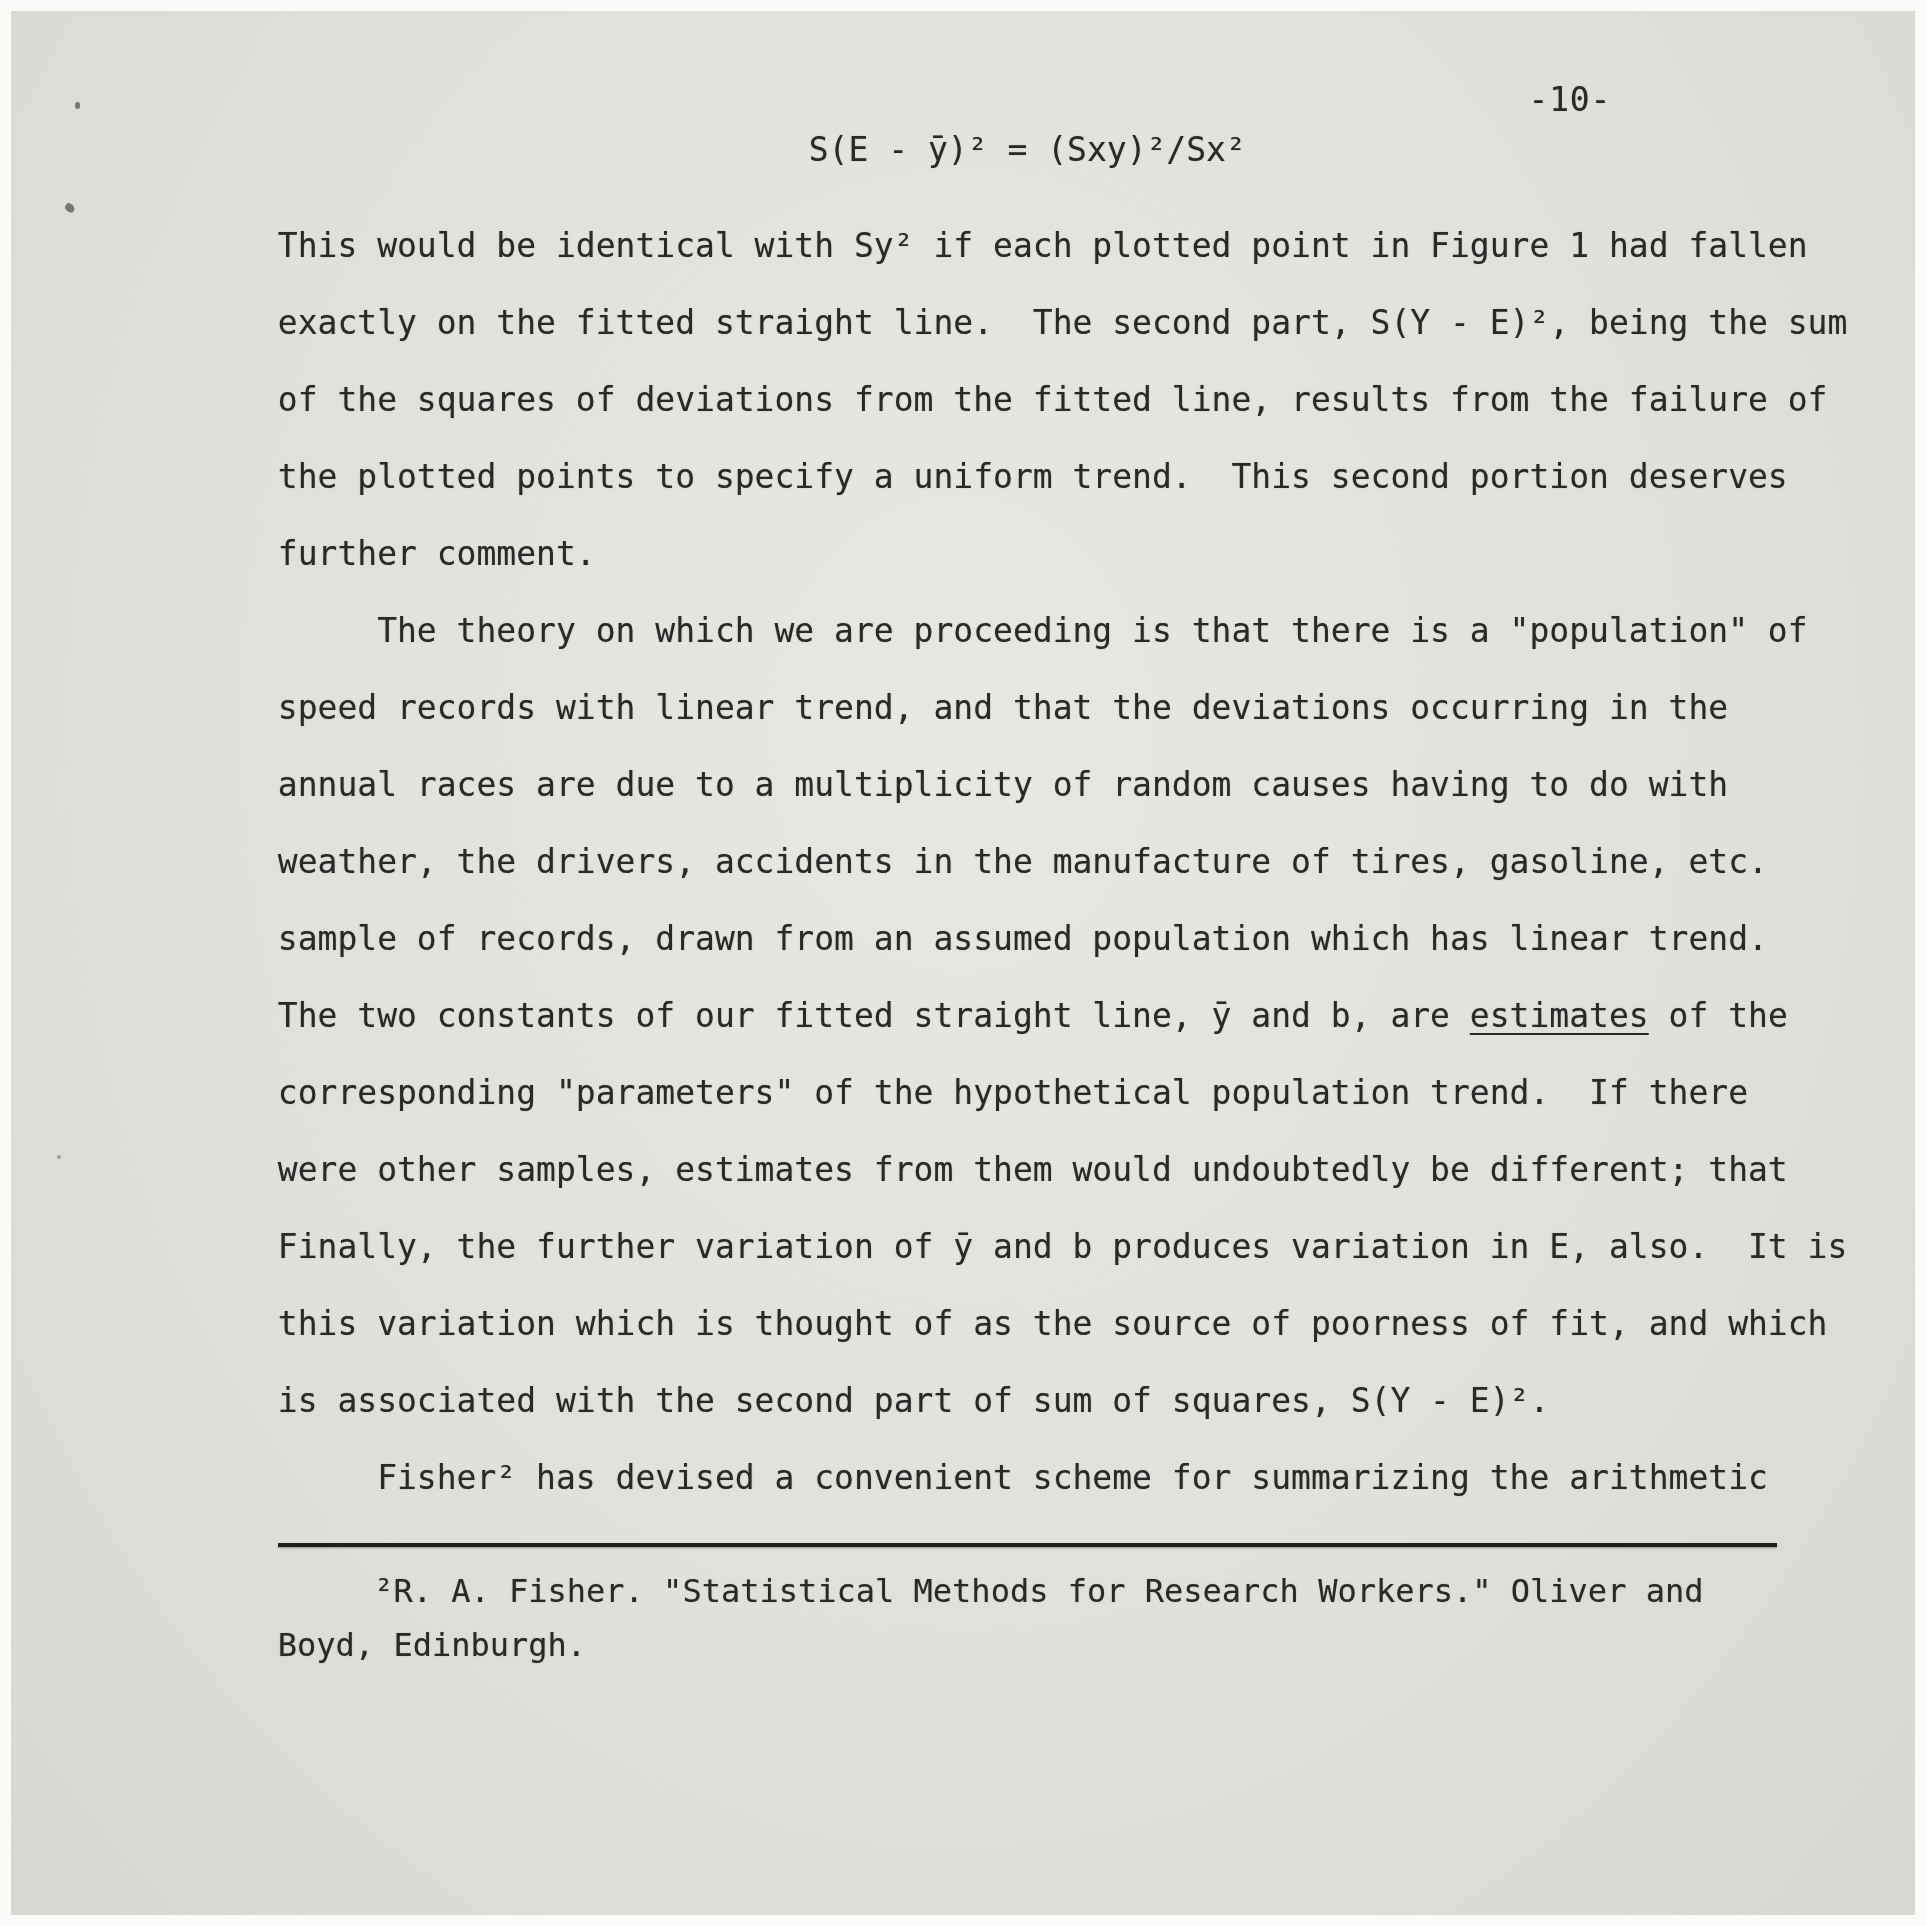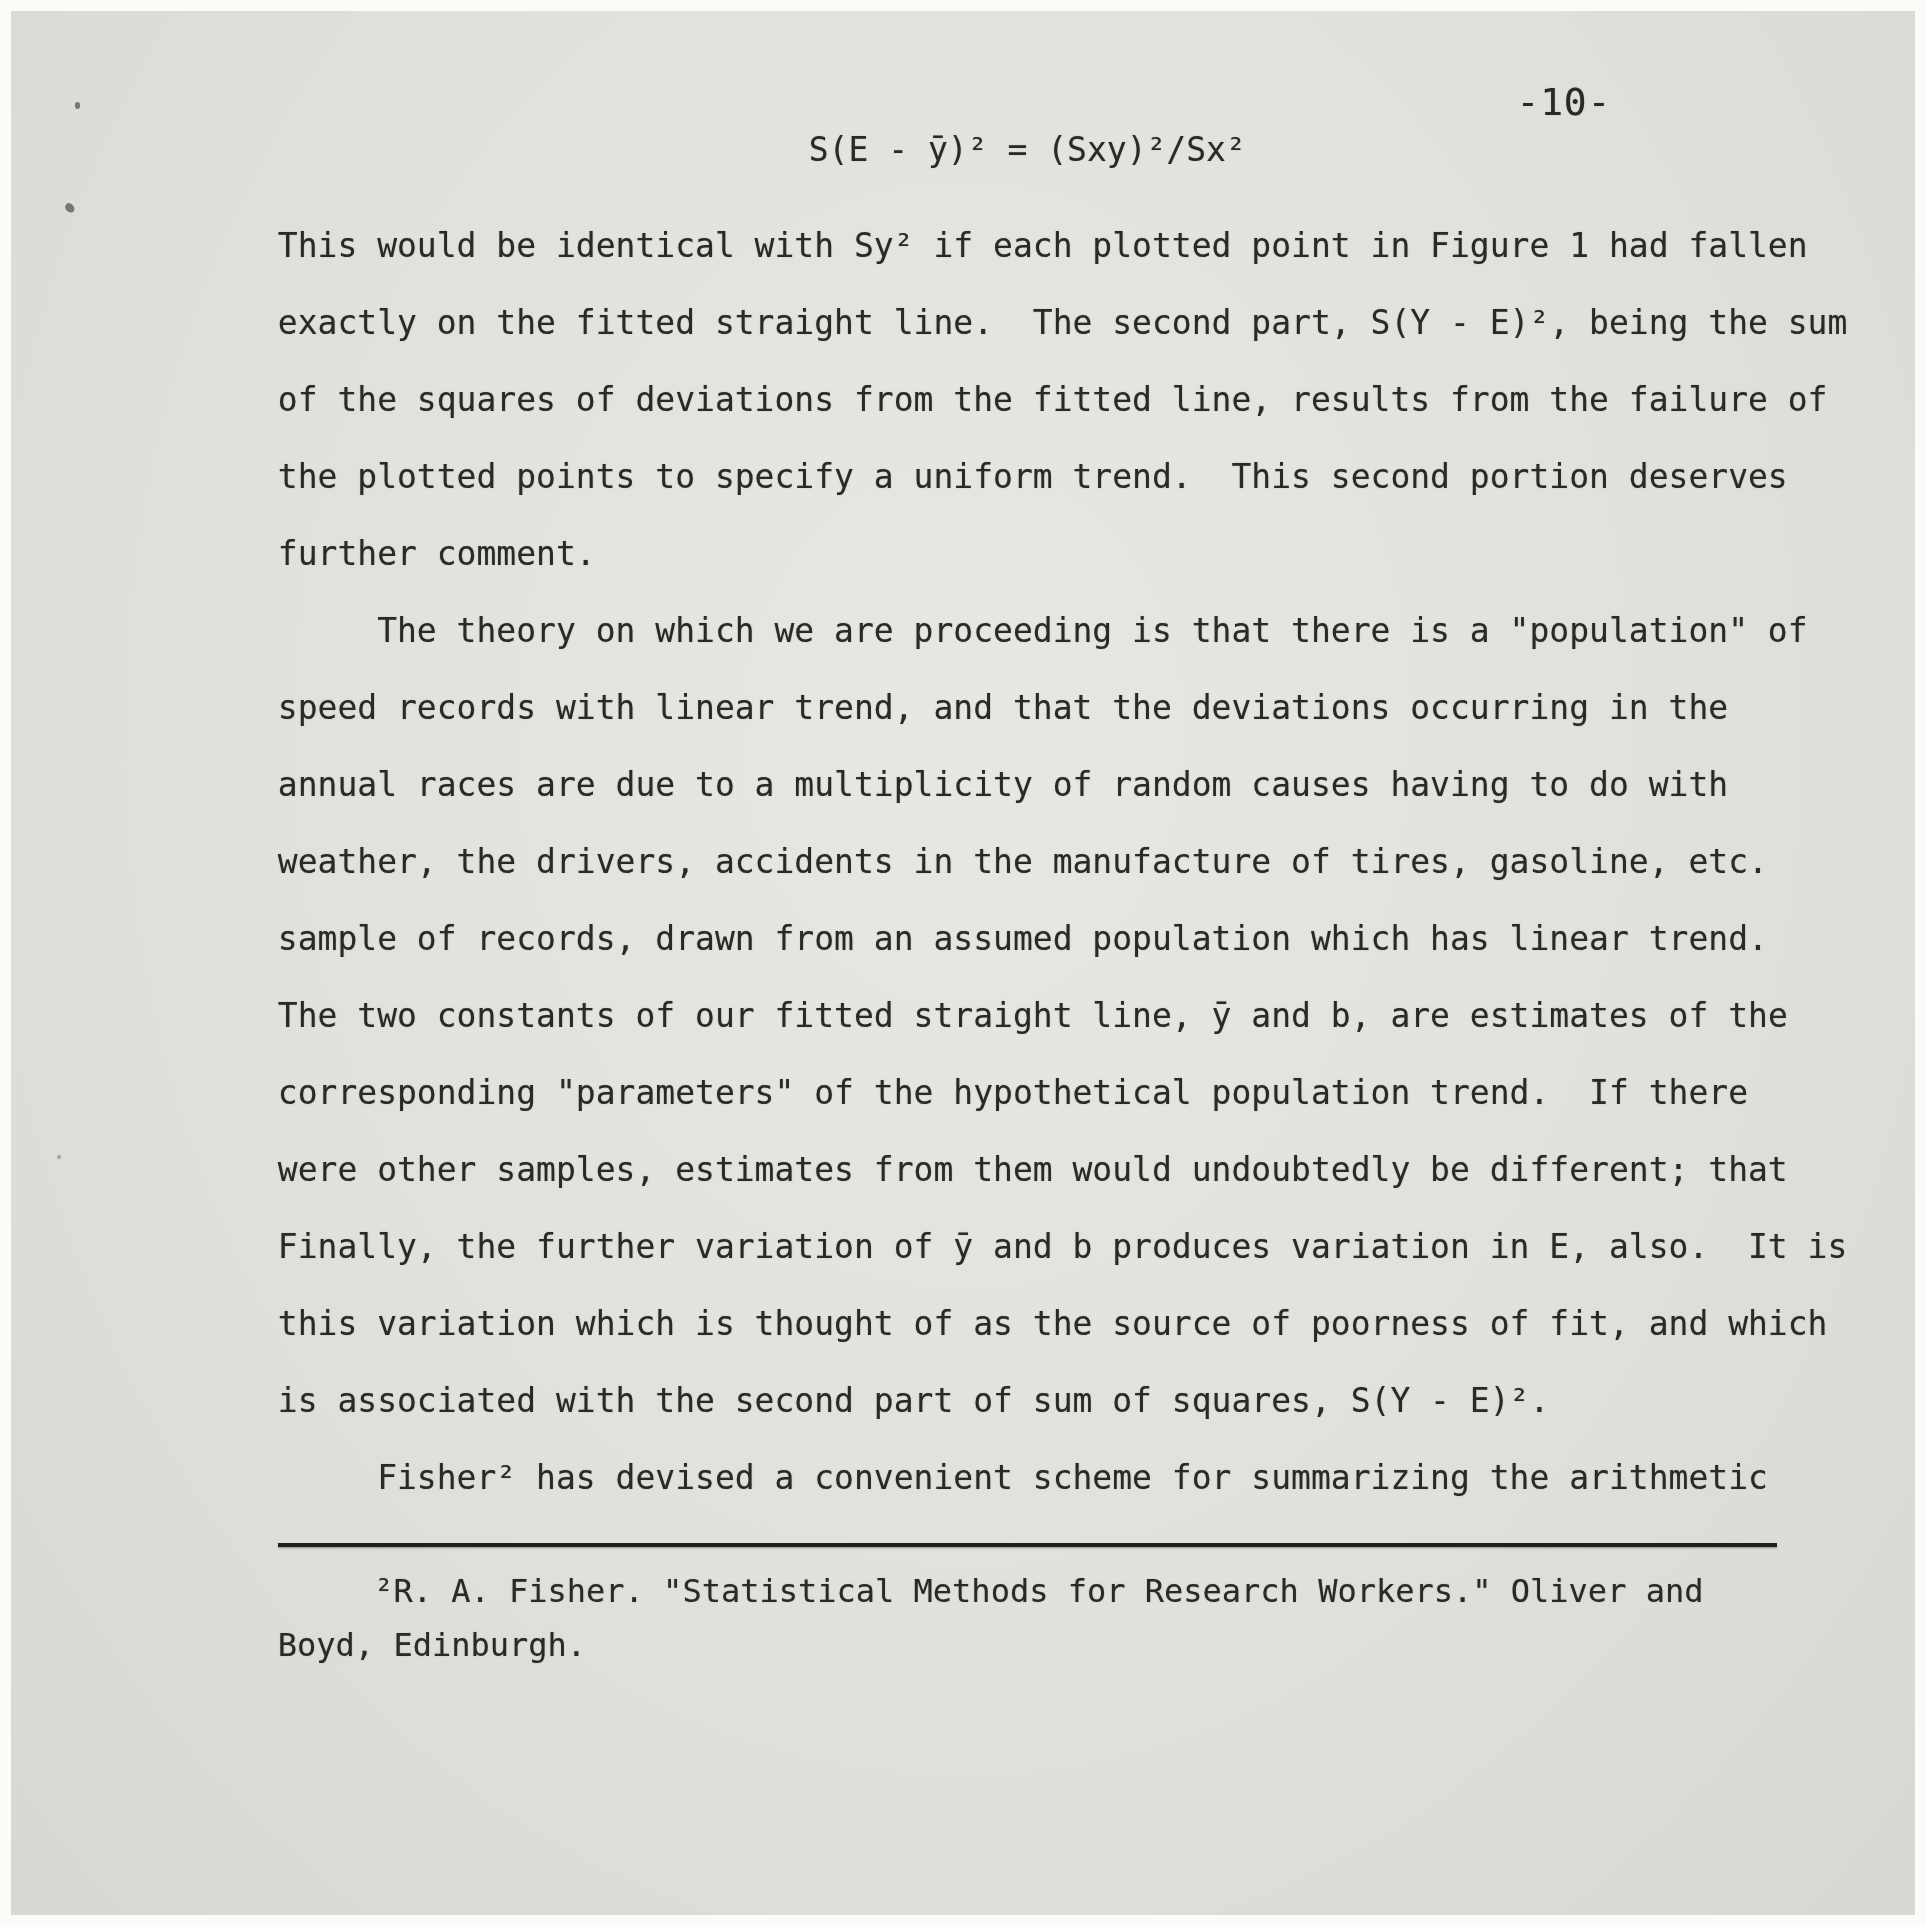--- a/index.html
+++ b/index.html
@@ -20,40 +20,41 @@
   .content {
     position: absolute;
     left: 267px;
     top: 96px;
     width: 1499px;
   }
   .page-number {
     position: absolute;
     top: 69px;
     right: 304px;
-    font-size: 38px;
+    font-size: 33px;
     letter-spacing: 0.8px;
     text-shadow: 0 0 1.2px rgba(40,40,40,0.35);
   }
   .equation {
     text-align: center;
     font-size: 33px;
     line-height: 85px;
     margin-bottom: 15.4px;
     text-shadow: 0 0 1.2px rgba(40,40,40,0.35);
   }
   .para {
     font-size: 33px;
     line-height: 77px;
   }
   .tline {
     white-space: pre;
     text-shadow: 0 0 1.2px rgba(40,40,40,0.35);
   }
   .u {
+    text-decoration: underline;
     text-underline-offset: 6.2px;
     text-decoration-thickness: 2.3px;
   }
   .rule {
     height: 3.5px;
     background: #1f1f1f;
     box-shadow: 0 1.5px 1.5px rgba(60,60,60,0.35);
   }
   .rule-top { margin-top: 27px; }
   .footnote {

